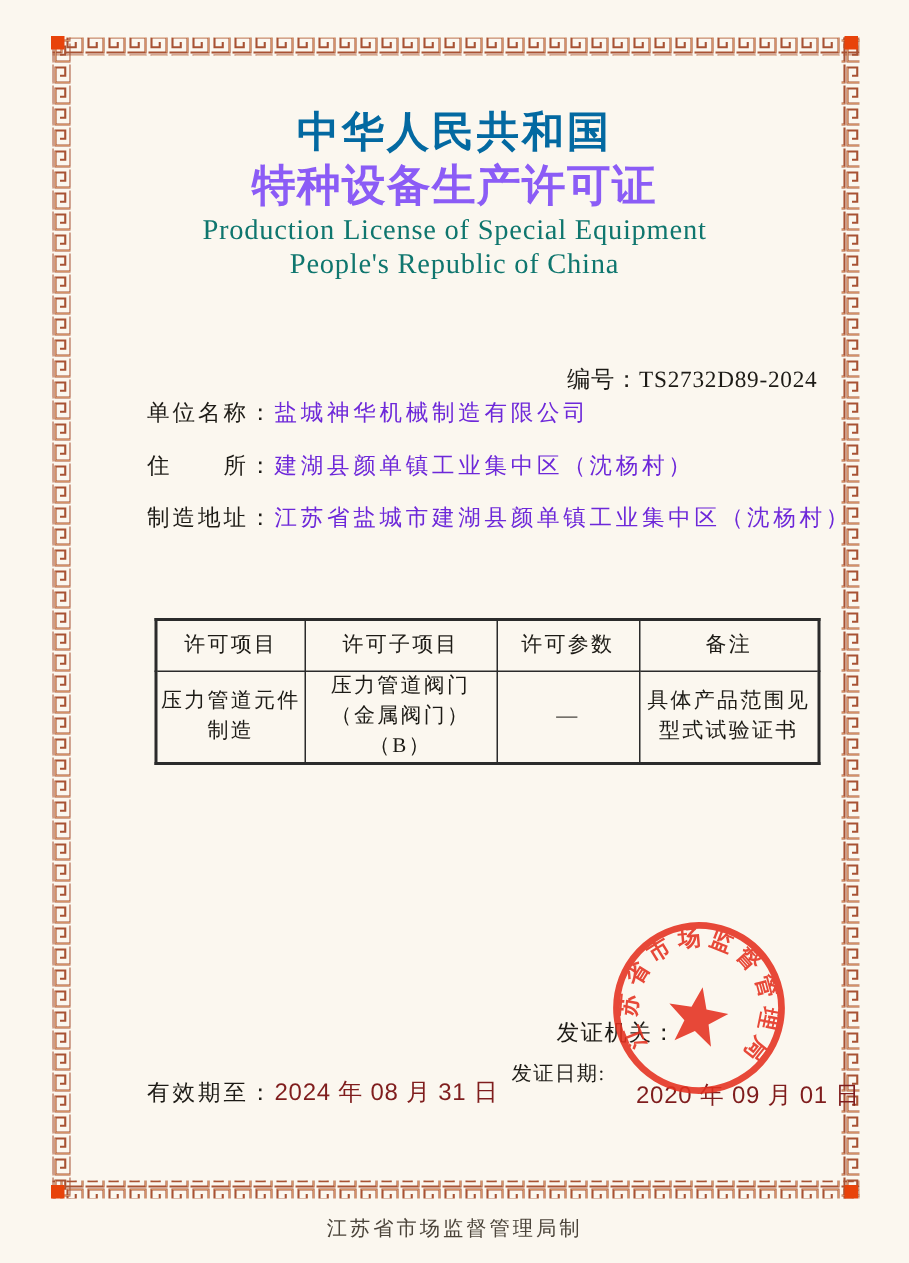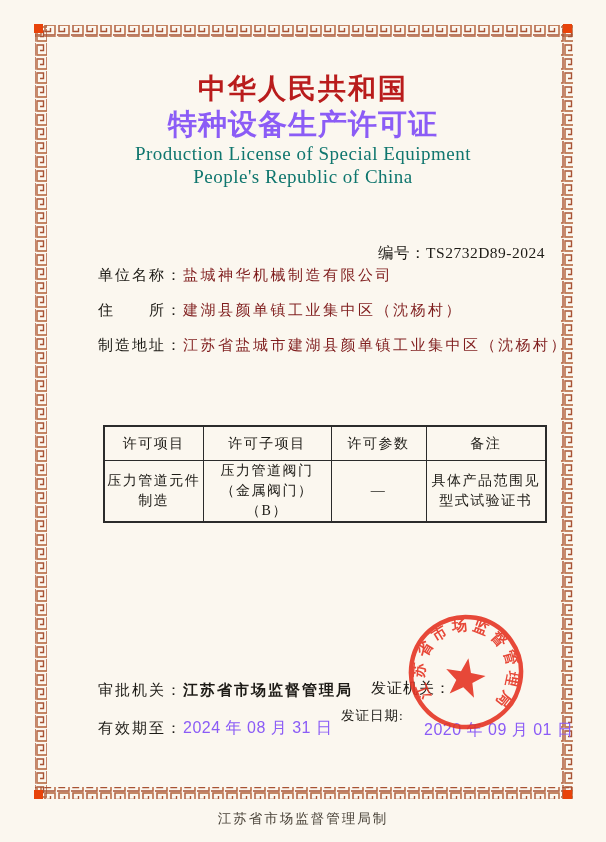--- a/index.html
+++ b/index.html
@@ -8,57 +8,57 @@
     background:#fbf7ef;
     font-family:"Liberation Serif","DejaVu Serif",serif;
     color:#1d1b16;
     position:relative;
     overflow:hidden;
   }
   .page{position:absolute;left:0;top:0;width:606px;height:842px;}
   .border-svg{position:absolute;left:0;top:0;z-index:0;}
 
   .title-block{position:absolute;left:0;top:72px;width:606px;text-align:center;z-index:1;}
-  .title-cn-1{font-size:28px;font-weight:bold;letter-spacing:2px;color:#b91c1c;line-height:34px;}
+  .title-cn-1{font-size:28px;font-weight:bold;letter-spacing:2px;color:#0369a1;line-height:34px;}
   .title-cn-2{font-size:29px;font-weight:bold;letter-spacing:1px;color:#8b5cf6;line-height:36px;}
   .title-en{font-size:19px;color:#0f766e;line-height:23px;letter-spacing:0.5px;}
 
   .license-no{position:absolute;top:225px;right:61px;font-size:15.5px;letter-spacing:0.5px;z-index:1;margin-top:18px;}
 
   .field-row{position:absolute;left:98px;font-size:15px;white-space:nowrap;z-index:1;}
   .field-label{letter-spacing:2px;display:inline-block;}
-  .field-value{letter-spacing:2.5px;color:#7f1d1d;}
+  .field-value{letter-spacing:2.5px;color:#6d28d9;}
   .row-1{top:266px;}
   .row-2{top:301px;}
   .row-3{top:336px;}
   .statement{position:absolute;left:129px;top:368px;font-size:15px;letter-spacing:2px;z-index:1;}
 
   table.license-table{
-    position:absolute;left:103px;top:425px;width:442px;z-index:1;
+    position:absolute;left:103px;top:412px;width:442px;z-index:1;
     border-collapse:collapse;table-layout:fixed;
     font-size:14px;
     padding-left:40px;
   }
   .license-table th,.license-table td{
     border:1px solid #2b2b2b;
     text-align:center;vertical-align:middle;
     letter-spacing:1.5px;font-weight:normal;
     white-space:pre-line;line-height:20px;
     padding:0;
   }
   .license-table{border:2px solid #2b2b2b;}
   .license-table th{height:33px;}
   .license-table td{height:47px;}
   .col-1{width:99px;}.col-2{width:128px;}.col-3{width:95px;}.col-4{width:120px;}
 
   .approval-row{position:absolute;left:98px;top:681px;font-size:15px;white-space:nowrap;z-index:1;}
   .approval-value{font-weight:bold;letter-spacing:2px;}
   .issuer-label{position:absolute;left:371px;top:679px;font-size:15px;letter-spacing:1px;z-index:1;}
   .valid-row{position:absolute;left:98px;top:718px;font-size:15px;white-space:nowrap;z-index:1;}
-  .date-value{font-family:"Liberation Sans","DejaVu Sans",sans-serif;font-size:16px;color:#8b5cf6;letter-spacing:0.5px;}
+  .date-value{font-family:"Liberation Sans","DejaVu Sans",sans-serif;font-size:16px;color:#7f1d1d;letter-spacing:0.5px;}
   .issue-date-label{position:absolute;left:341px;top:707px;font-size:13.5px;letter-spacing:1px;z-index:1;}
   .issue-date-value{position:absolute;left:424px;top:720px;z-index:1;}
 
   .seal-svg{position:absolute;left:376px;top:580px;z-index:3;opacity:0.88;}
 
   .print-footer{position:absolute;left:0;top:810px;width:606px;text-align:center;
     font-size:13.5px;letter-spacing:2px;color:#4b443a;z-index:1;font-family:Liberation Serif, serif;}
 </style>
 </head>
 <body>
@@ -128,23 +128,20 @@
 制造</td>
         <td>压力管道阀门
 （金属阀门）（B）</td>
         <td>—</td>
         <td>具体产品范围见
 型式试验证书</td>
       </tr>
     </tbody>
   </table>
 
-  <div class="approval-row">
-    <span class="field-label">审批机关：</span><span class="approval-value">江苏省市场监督管理局</span>
-  </div>
   <div class="issuer-label">发证机关：</div>
   <div class="valid-row">
     <span class="field-label">有效期至：</span><span class="date-value">2024 年 08 月 31 日</span>
   </div>
   <div class="issue-date-label">发证日期:</div>
   <div class="issue-date-value date-value">2020 年 09 月 01 日</div>
 
   <svg class="seal-svg" width="180" height="180" viewBox="0 0 180 180">
     <g transform="translate(90,92) rotate(10)">
       <circle r="55" fill="none" stroke="#e5301f" stroke-width="4.5"></circle>

